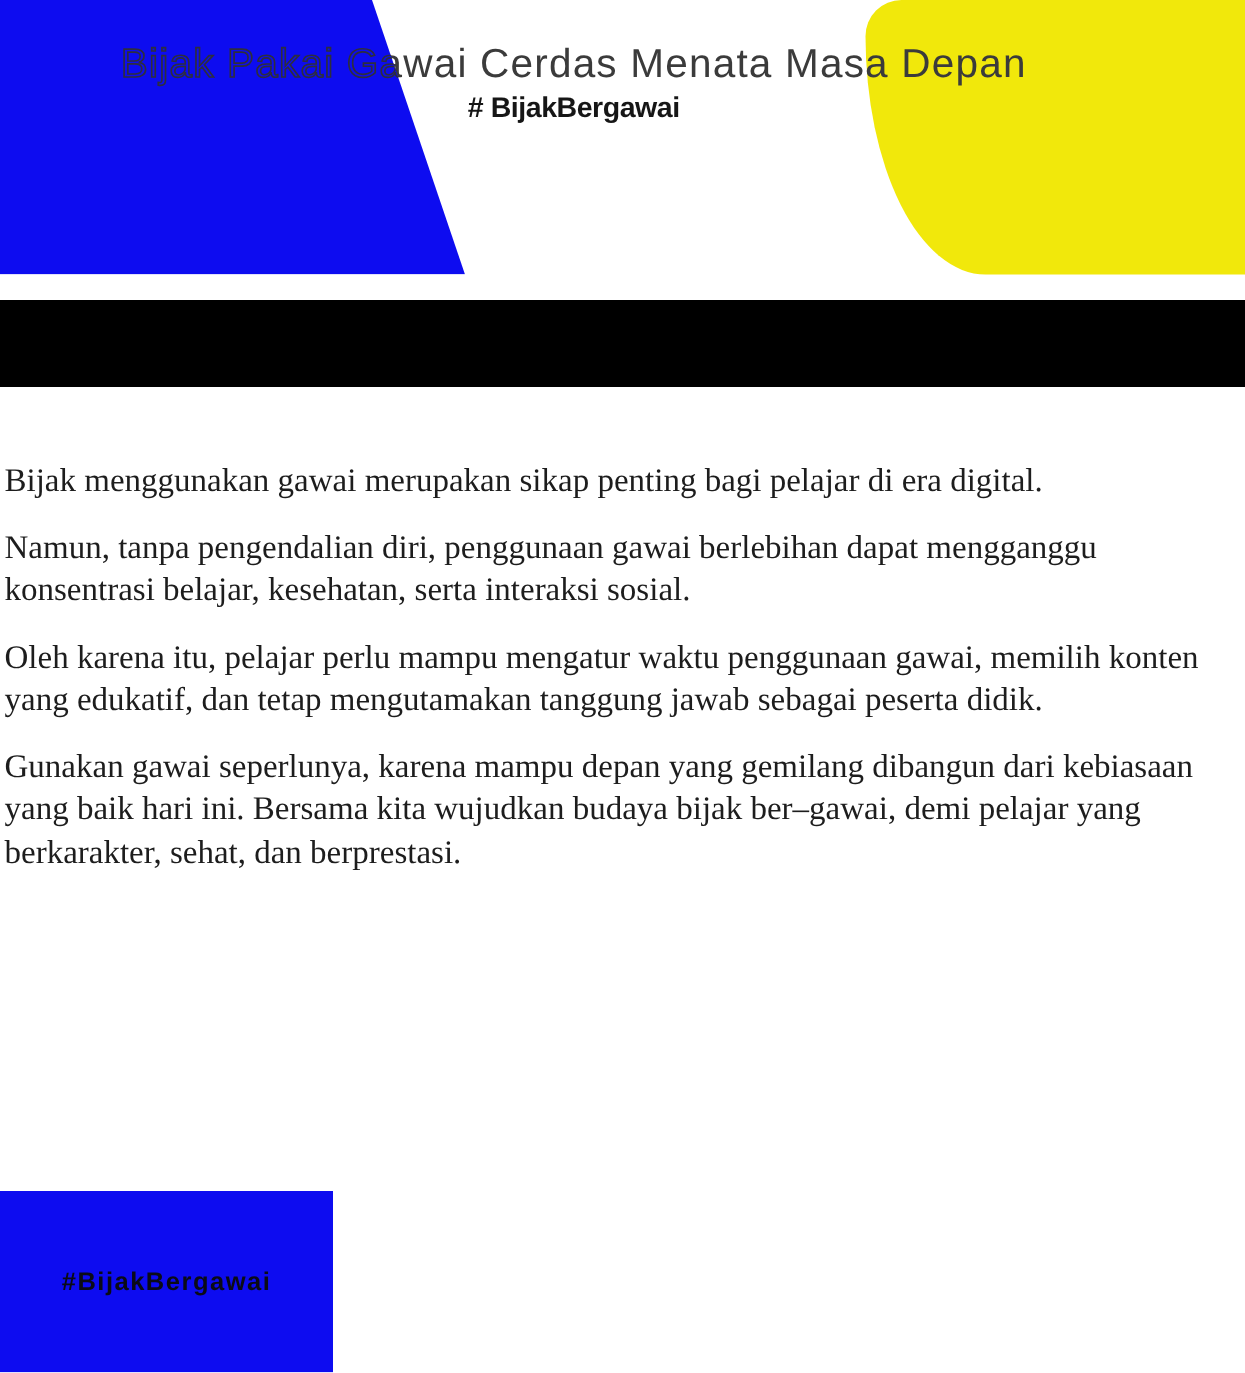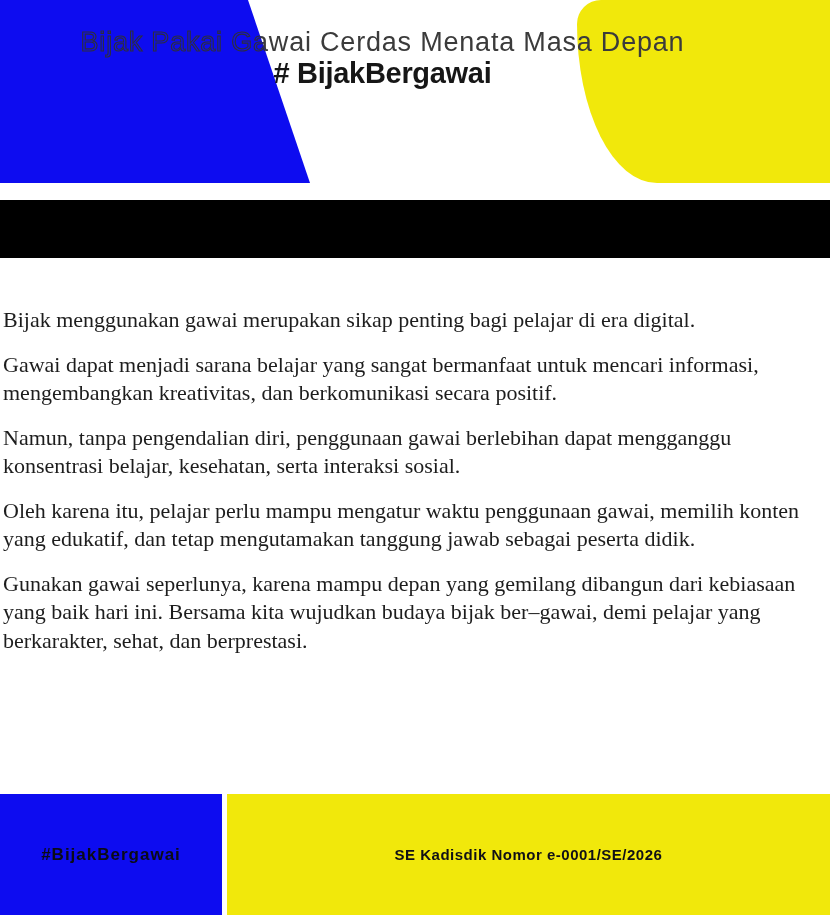--- a/index.html
+++ b/index.html
@@ -46,21 +46,21 @@
   }
   .title {
     font-size: 27px;
     font-weight: 300;
     letter-spacing: 0.8px;
     line-height: 33px;
     color: var(--title-gray);
   }
   .subtitle {
     margin-top: 1px;
-    font-size: 29px;
+    font-size: 19px;
     font-weight: 800;
     letter-spacing: -0.3px;
     line-height: 26px;
     color: #161616;
   }
   .titles-overlay {
     position: absolute; inset: 0;
     clip-path: polygon(0 0, 248px 0, 310px 183px, 0 183px);
     pointer-events: none;
   }
@@ -141,28 +141,24 @@
         <h1 class="title">Bijak Pakai Gawai Cerdas Menata Masa Depan</h1>
         <h2 class="subtitle"># BijakBergawai</h2>
       </div>
     </div>
   </header>
 
   <div class="black-bar"></div>
 
   <main class="content">
     <p>Bijak menggunakan gawai merupakan sikap penting bagi pelajar di era digital.</p>
-    <p>Gawai dapat menjadi sarana belajar yang sangat bermanfaat untuk mencari informasi, mengembangkan kreativitas, dan berkomunikasi secara positif.</p>
     <p>Namun, tanpa pengendalian diri, penggunaan gawai berlebihan dapat mengganggu konsentrasi belajar, kesehatan, serta interaksi sosial.</p>
     <p>Oleh karena itu, pelajar perlu mampu mengatur waktu penggunaan gawai, memilih konten yang edukatif, dan tetap mengutamakan tanggung jawab sebagai peserta didik.</p>
     <p>Gunakan gawai seperlunya, karena mampu depan yang gemilang dibangun dari kebiasaan yang baik hari ini. Bersama kita wujudkan budaya bijak ber–gawai, demi pelajar yang berkarakter, sehat, dan berprestasi.</p>
   </main>
 
   <footer class="footer">
     <div class="footer-blue">
       <span class="footer-hashtag">#BijakBergawai</span>
     </div>
-    <div class="footer-yellow">
-      <span class="footer-reference">SE Kadisdik Nomor e-0001/SE/2026</span>
-    </div>
   </footer>
 
 </div>
 
 </body></html>

